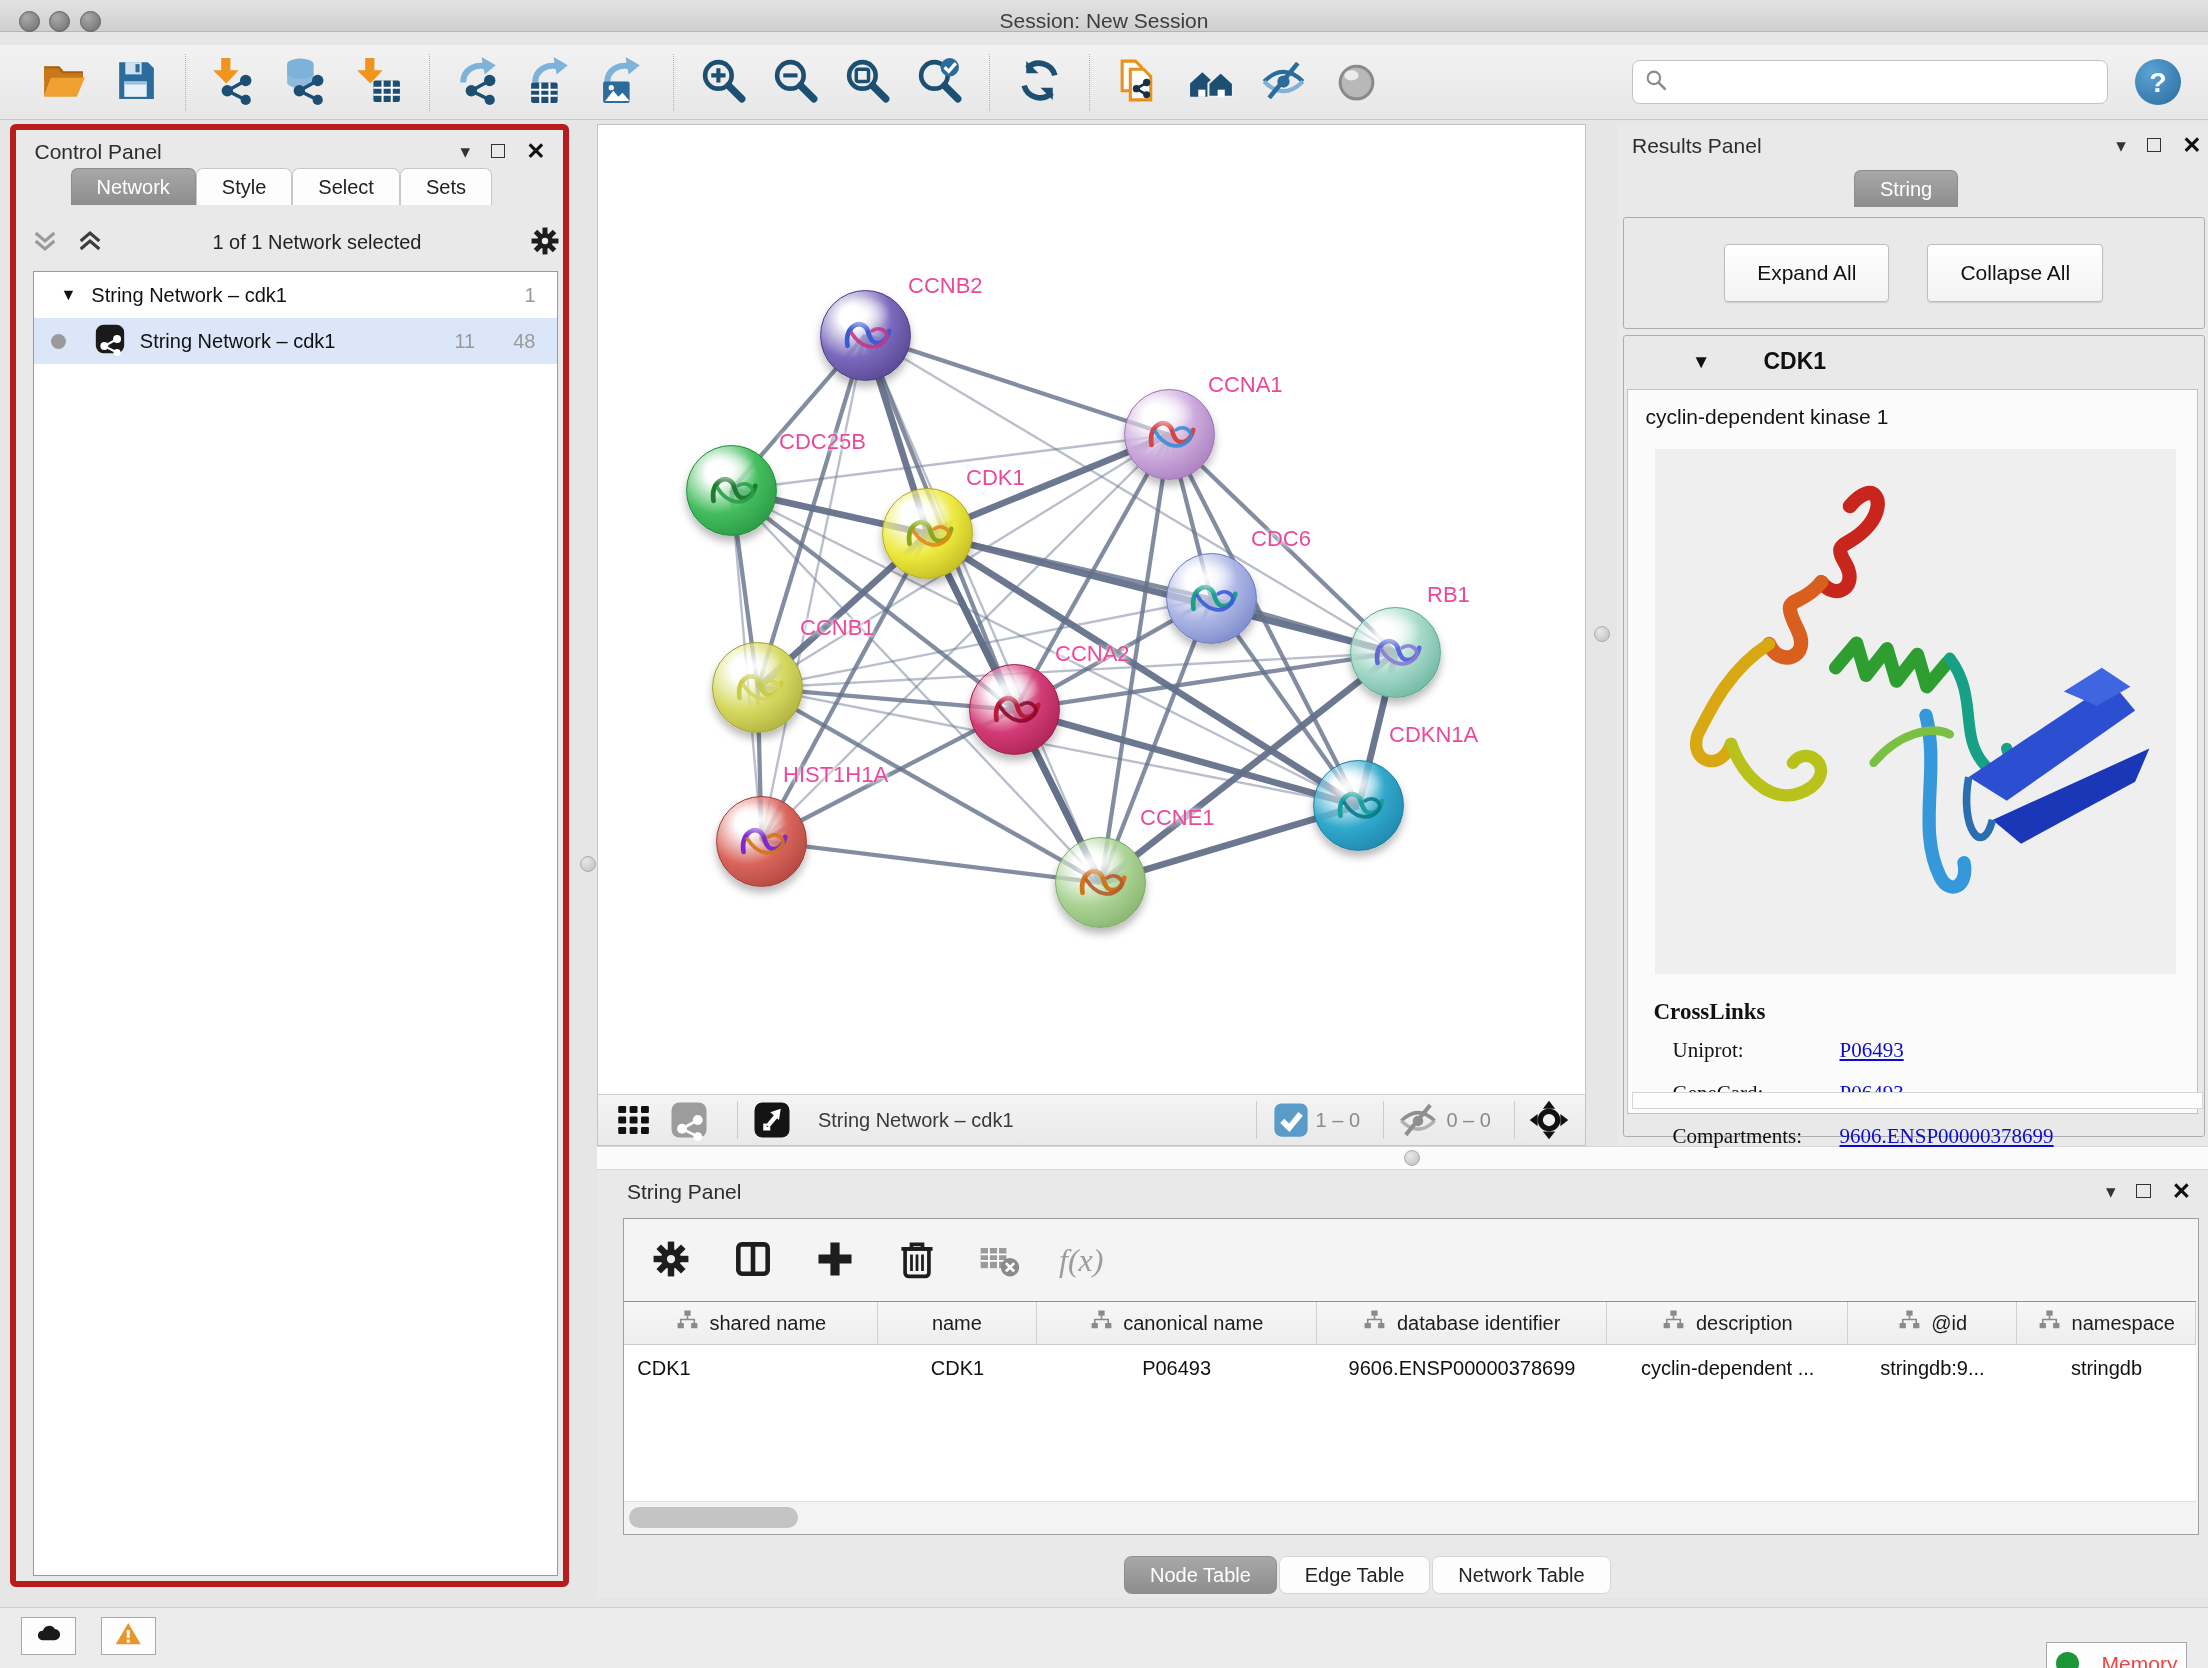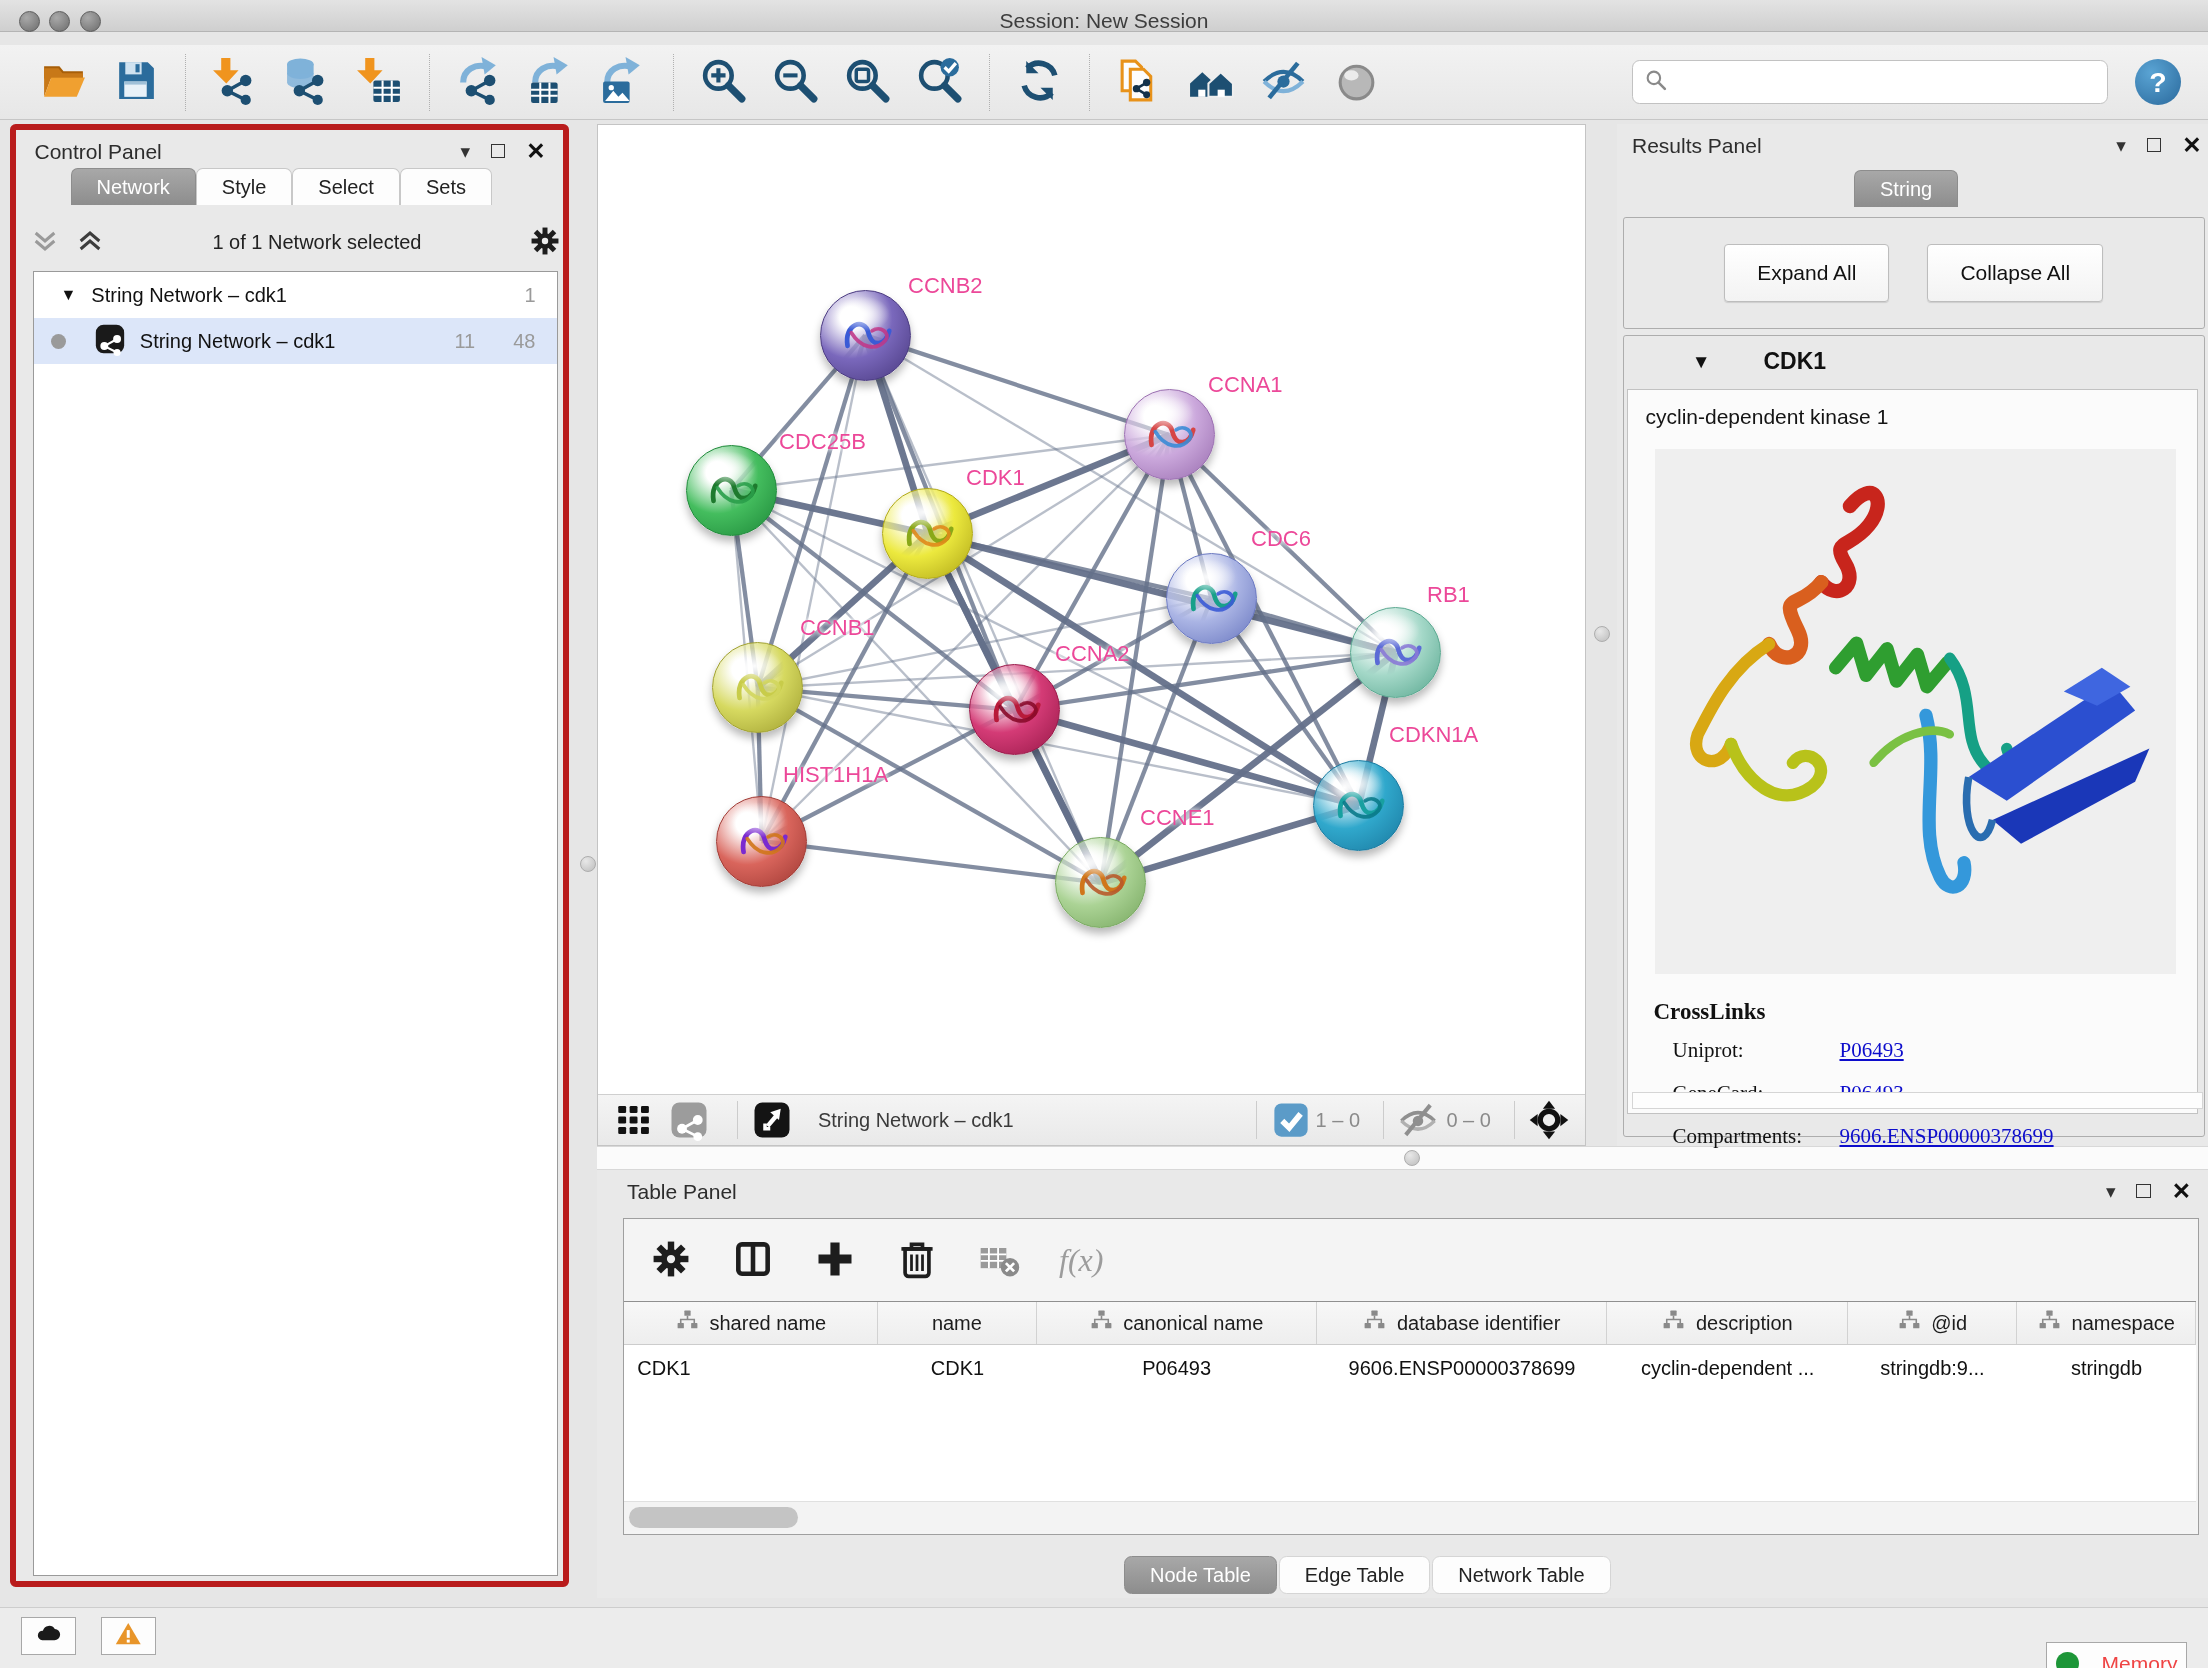--- a/index.html
+++ b/index.html
@@ -661,21 +661,21 @@
               <a href="#">P06493</a>
             </div>
           </div>
       </div>
       <div class="rp-bottom-strip"></div>
     </div>
   </div>
 </div>
 
 <div class="table-panel">
-  <div style="position:absolute;left:30px;top:9.5px" class="panel-title">Table Panel</div>
+  <div style="position:absolute;left:30px;top:9.5px" class="panel-title">String Panel</div>
   <div class="panel-controls" style="right:17px">
     <span class="pc-collapse">▾</span>
     <span class="pc-float"></span>
     <span class="pc-close">✕</span>
   </div>
   <div class="tp-box">
     <div class="tp-toolbar">
       <span class="icn" id="tt-gear-slot"><svg width="44" height="44" viewBox="0 0 48 48">
             <line x1="33.0" y1="24.0" x2="43.0" y2="24.0" stroke="#1d1d1d" stroke-width="7"></line>
             <line x1="30.4" y1="30.4" x2="37.4" y2="37.4" stroke="#1d1d1d" stroke-width="7"></line>

